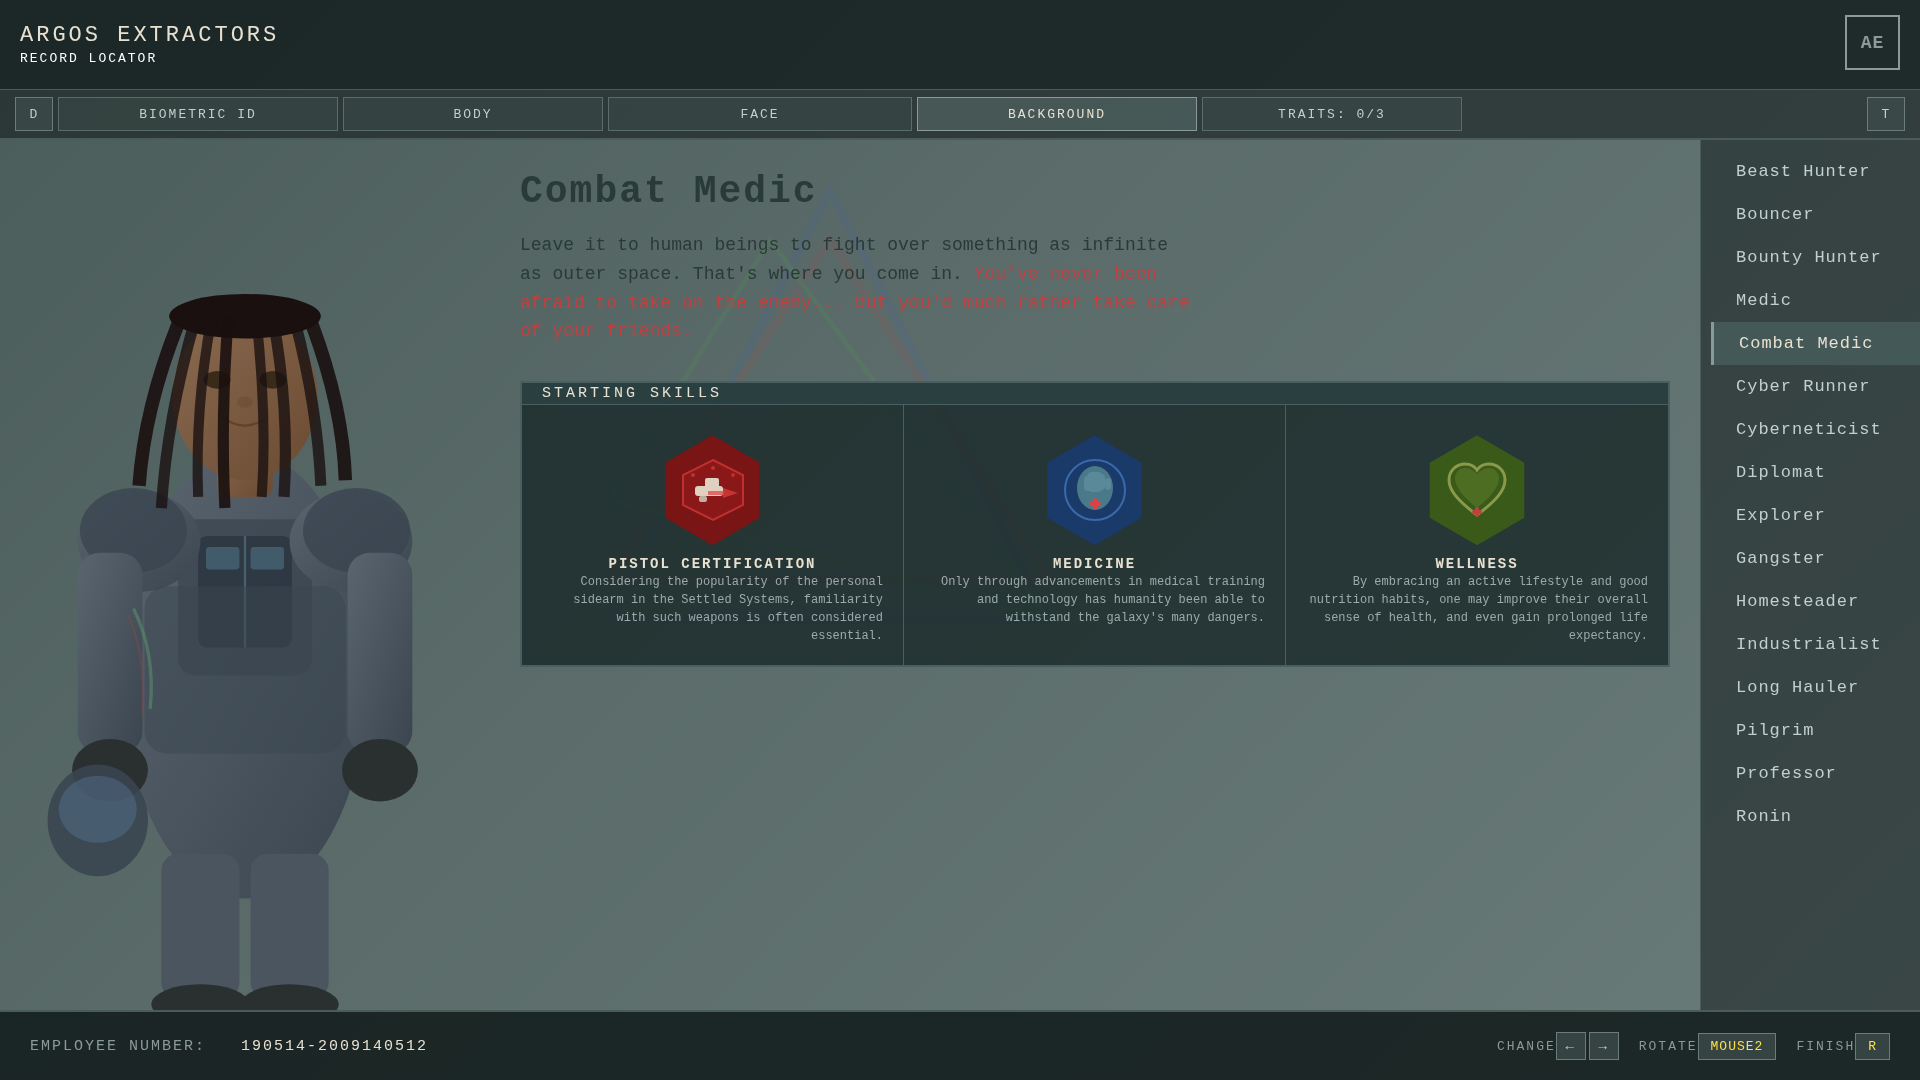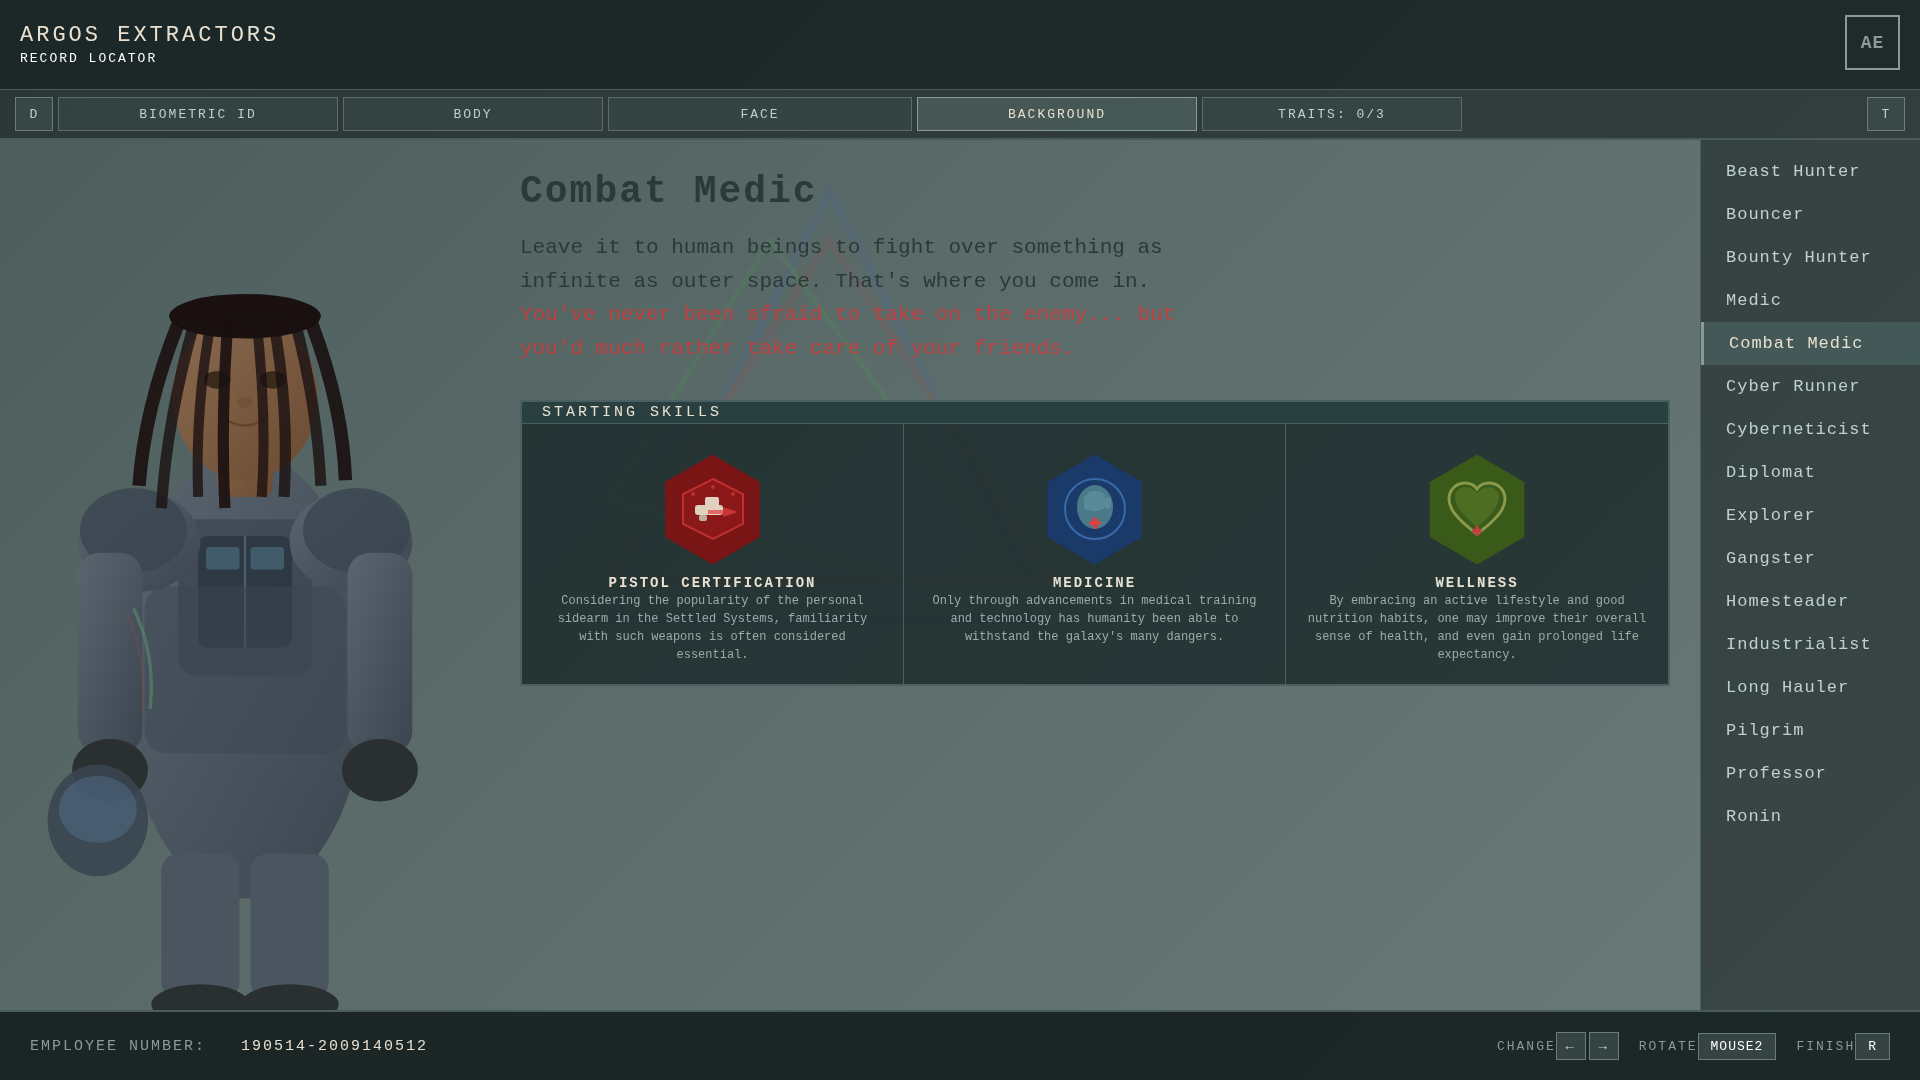--- a/index.html
+++ b/index.html
@@ -160,21 +160,21 @@
     .background-title {
       color: #2a3a38;
       font-size: 38px;
       font-weight: bold;
       letter-spacing: 2px;
       margin-bottom: 18px;
     }
 
     .background-description {
       color: #2a3a38;
-      font-size: 21px;
+      font-size: 18px;
       line-height: 1.6;
       max-width: 680px;
       margin-bottom: 35px;
     }
 
     
     .watermark {
       position: absolute;
       top: 160px;
       left: 490px;
@@ -246,21 +246,21 @@
       letter-spacing: 2px;
       text-transform: uppercase;
       text-align: center;
       font-weight: bold;
     }
 
     .skill-desc {
       color: #9aacaa;
       font-size: 12px;
       line-height: 1.5;
-      text-align: center;
+      text-align: right;
     }
 
     
     .sidebar-list {
       position: absolute;
       top: 140px;
       right: 0;
       width: 220px;
       bottom: 70px;
       background: rgba(25, 35, 35, 0.6);
@@ -272,20 +272,21 @@
     .sidebar-list::-webkit-scrollbar { width: 6px; }
     .sidebar-list::-webkit-scrollbar-track { background: rgba(20, 30, 30, 0.5); }
     .sidebar-list::-webkit-scrollbar-thumb { background: #4a6060; }
 
     .list-item {
       padding: 12px 25px;
       color: #c0d0ce;
       font-size: 17px;
       cursor: pointer;
       letter-spacing: 1px;
+      margin-left: 10px;
     }
 
     .list-item.active {
       background: rgba(80, 110, 108, 0.5);
       color: #e8e0d0;
       border-left: 3px solid #8a9a98;
     }
 
     
     .bottom-bar {
@@ -328,21 +329,21 @@
       align-items: center;
       color: #8a9a98;
       font-size: 13px;
       letter-spacing: 2px;
       text-transform: uppercase;
     }
 
     .key-btn {
       background: rgba(60, 75, 74, 0.8);
       border: 1px solid #6a7c7a;
-      color: #ffffff;
+      color: #fde047;
       padding: 5px 12px;
       font-size: 13px;
       letter-spacing: 1px;
     }
 
     .arrow-btns {
       display: flex;
       gap: 3px;
     }
 

